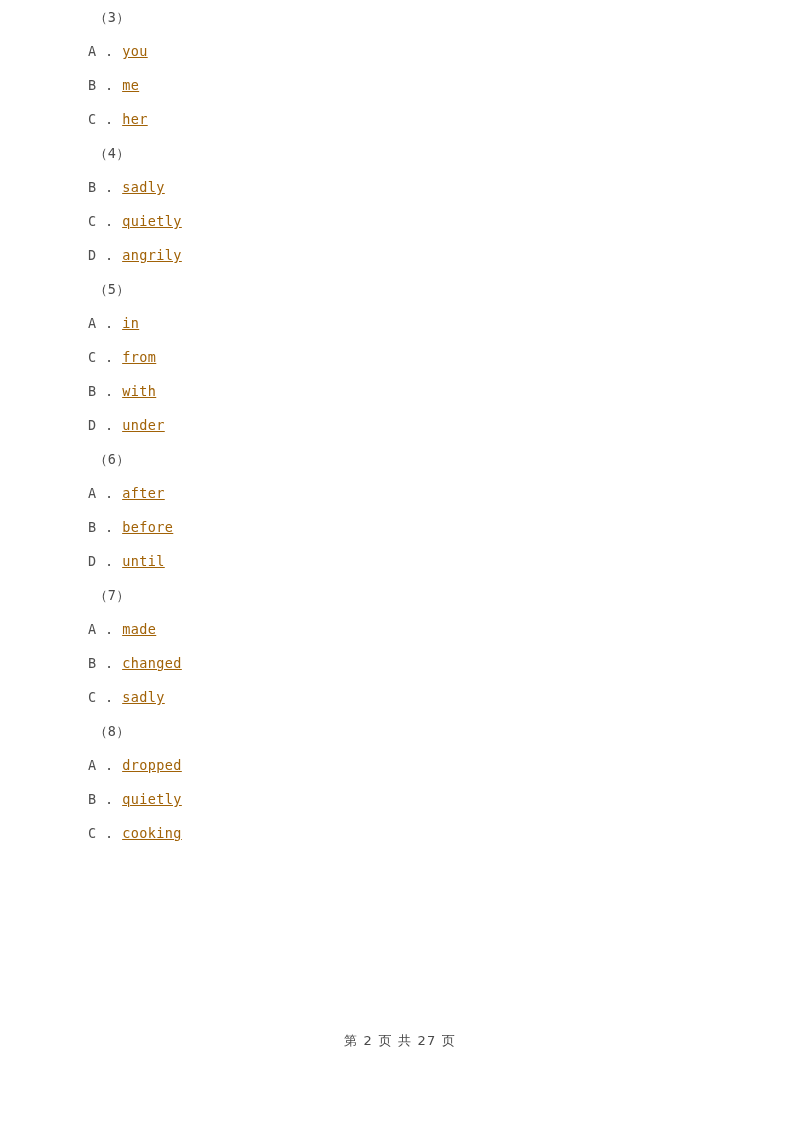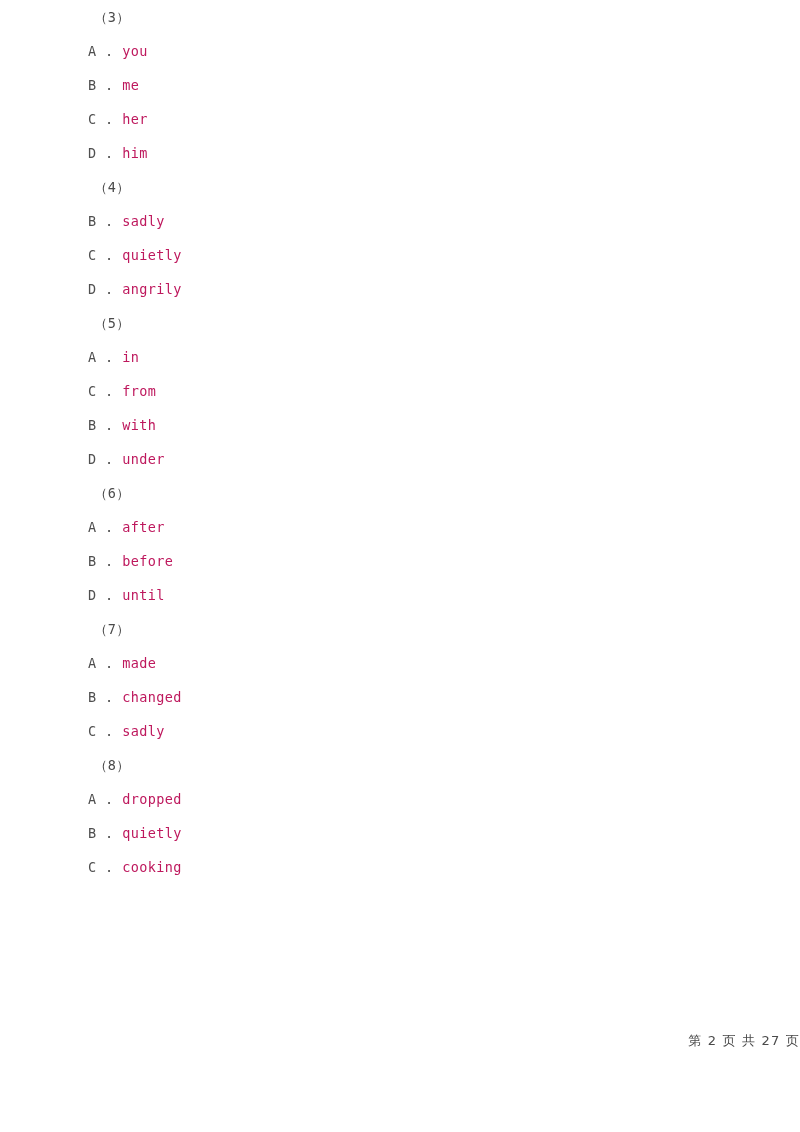--- a/index.html
+++ b/index.html
@@ -42,47 +42,47 @@
     letter-spacing: 0.4px;
     white-space: pre;
   }
   .option .opt-letter {
     color: #4f4f4f;
   }
   .option .opt-sep {
     color: #4f4f4f;
   }
   .option .opt-text {
-    color: #be185d;
+    color: #a16207;
+    text-decoration: underline;
   }
   
   .page-footer {
     position: absolute;
     left: 0;
     top: 1032px;
     width: 800px;
-    text-align: right;
+    text-align: center;
     font-size: 13px;
     color: #4a4a4a;
     letter-spacing: 1.2px;
     white-space: pre;
     font-family: "DejaVu Sans", "Liberation Sans", sans-serif;
   }
 </style>
 </head>
 <body>
 
 <div class="page">
 
   <div class="content" id="content-root">
       <div class="group-header">（3）</div>
       <div class="option"><span class="opt-letter">A</span><span class="opt-sep"> . </span><span class="opt-text">you</span></div>
       <div class="option"><span class="opt-letter">B</span><span class="opt-sep"> . </span><span class="opt-text">me</span></div>
       <div class="option"><span class="opt-letter">C</span><span class="opt-sep"> . </span><span class="opt-text">her</span></div>
-      <div class="option"><span class="opt-letter">D</span><span class="opt-sep"> . </span><span class="opt-text">him</span></div>
       <div class="group-header">（4）</div>
       <div class="option"><span class="opt-letter">B</span><span class="opt-sep"> . </span><span class="opt-text">sadly</span></div>
       <div class="option"><span class="opt-letter">C</span><span class="opt-sep"> . </span><span class="opt-text">quietly</span></div>
       <div class="option"><span class="opt-letter">D</span><span class="opt-sep"> . </span><span class="opt-text">angrily</span></div>
       <div class="group-header">（5）</div>
       <div class="option"><span class="opt-letter">A</span><span class="opt-sep"> . </span><span class="opt-text">in</span></div>
       <div class="option"><span class="opt-letter">C</span><span class="opt-sep"> . </span><span class="opt-text">from</span></div>
       <div class="option"><span class="opt-letter">B</span><span class="opt-sep"> . </span><span class="opt-text">with</span></div>
       <div class="option"><span class="opt-letter">D</span><span class="opt-sep"> . </span><span class="opt-text">under</span></div>
       <div class="group-header">（6）</div>

